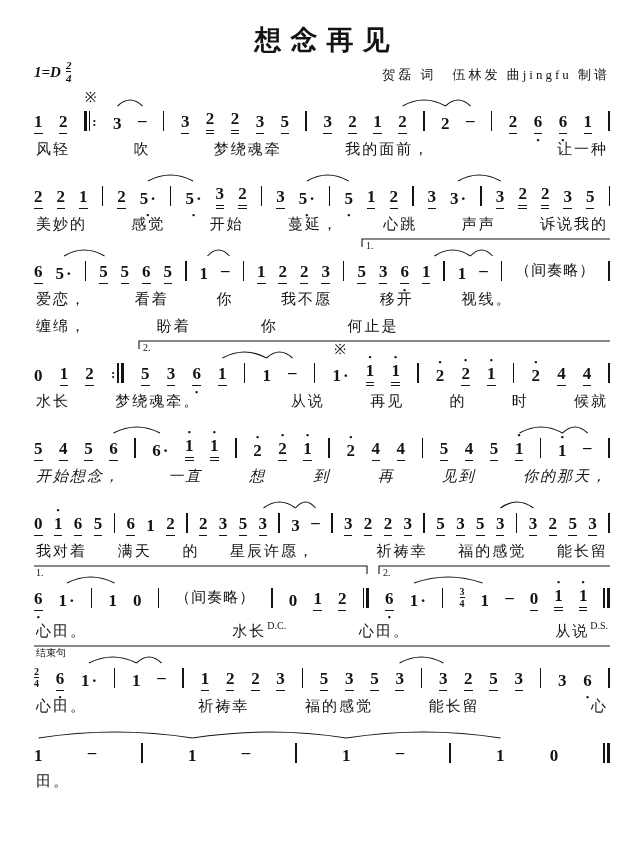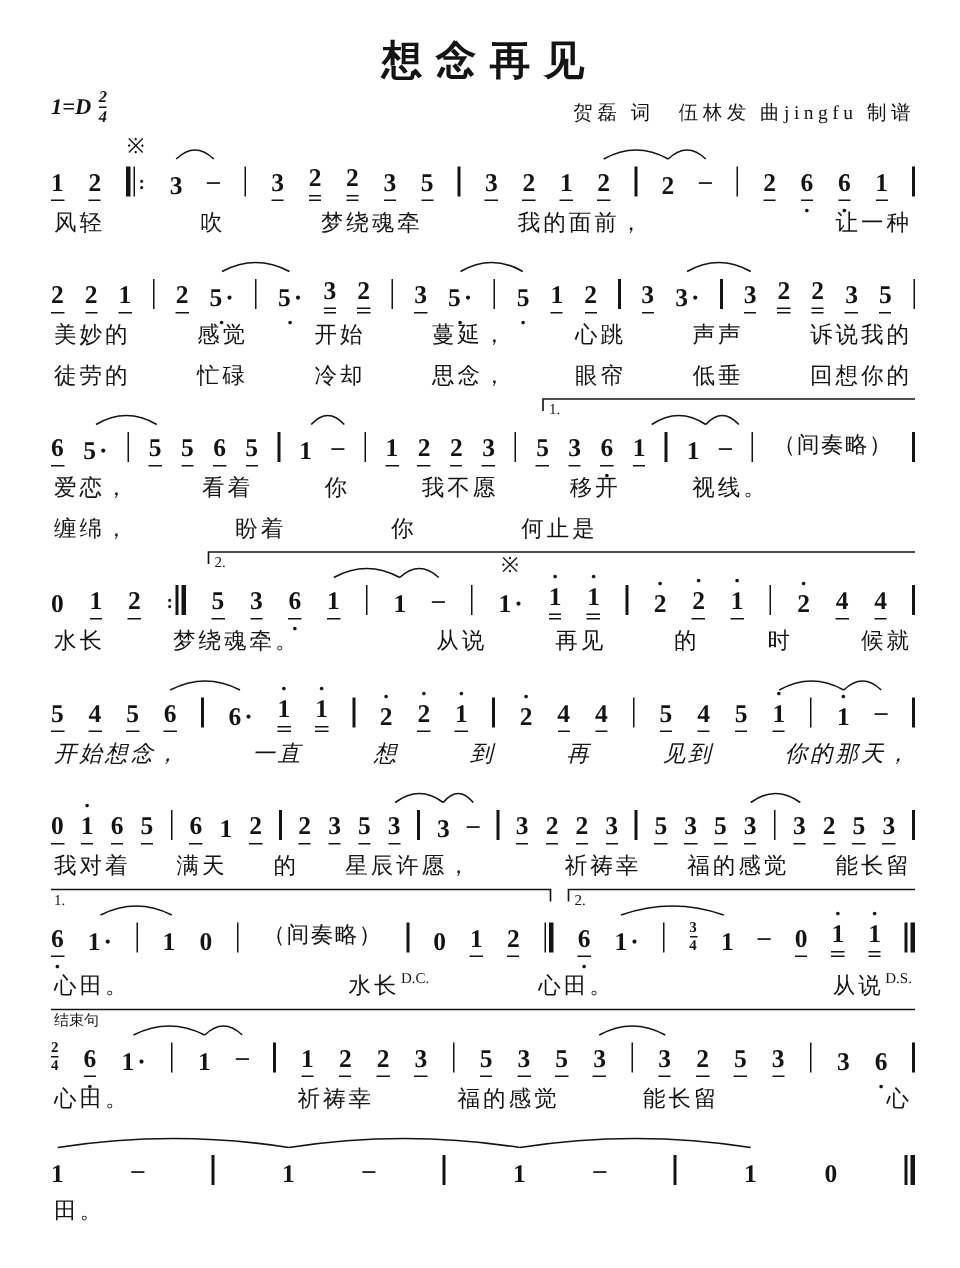--- a/index.html
+++ b/index.html
@@ -236,29 +236,20 @@
         </span>
         <span class="lyr" style="display: flex; text-align: right;">
           <span class="seg">美妙的</span>
           <span class="seg">感觉</span>
           <span class="seg">开始</span>
           <span class="seg">蔓延，</span>
           <span class="seg">心跳</span>
           <span class="seg">声声</span>
           <span class="seg">诉说我的</span>
         </span>
-        <span class="lyr" style="display: flex;">
-          <span class="seg">徒劳的</span>
-          <span class="seg">忙碌</span>
-          <span class="seg">冷却</span>
-          <span class="seg">思念，</span>
-          <span class="seg">眼帘</span>
-          <span class="seg">低垂</span>
-          <span class="seg">回想你的</span>
-        </span>
       </div>
       <div class="system">
         <svg class="ovl" width="576" height="30">
           <path d="M 30 20 Q 50.25 8 70.5 20" fill="none" stroke="#141414" stroke-width="1.1"></path>
           <path d="M 173.5 20 Q 184.5 8 195.5 20" fill="none" stroke="#141414" stroke-width="1.1"></path>
           <path d="M 400.5 20 Q 418.5 8 436.5 20" fill="none" stroke="#141414" stroke-width="1.1"></path>
           <path d="M 436.5 20 Q 447.5 8 458.5 20" fill="none" stroke="#141414" stroke-width="1.1"></path>
           <path d="M 328 11 L 328 3 L 576 3" fill="none" stroke="#141414" stroke-width="1.1"></path>
           <text x="332" y="13" font-size="10" fill="#141414">1.</text>
         </svg>

